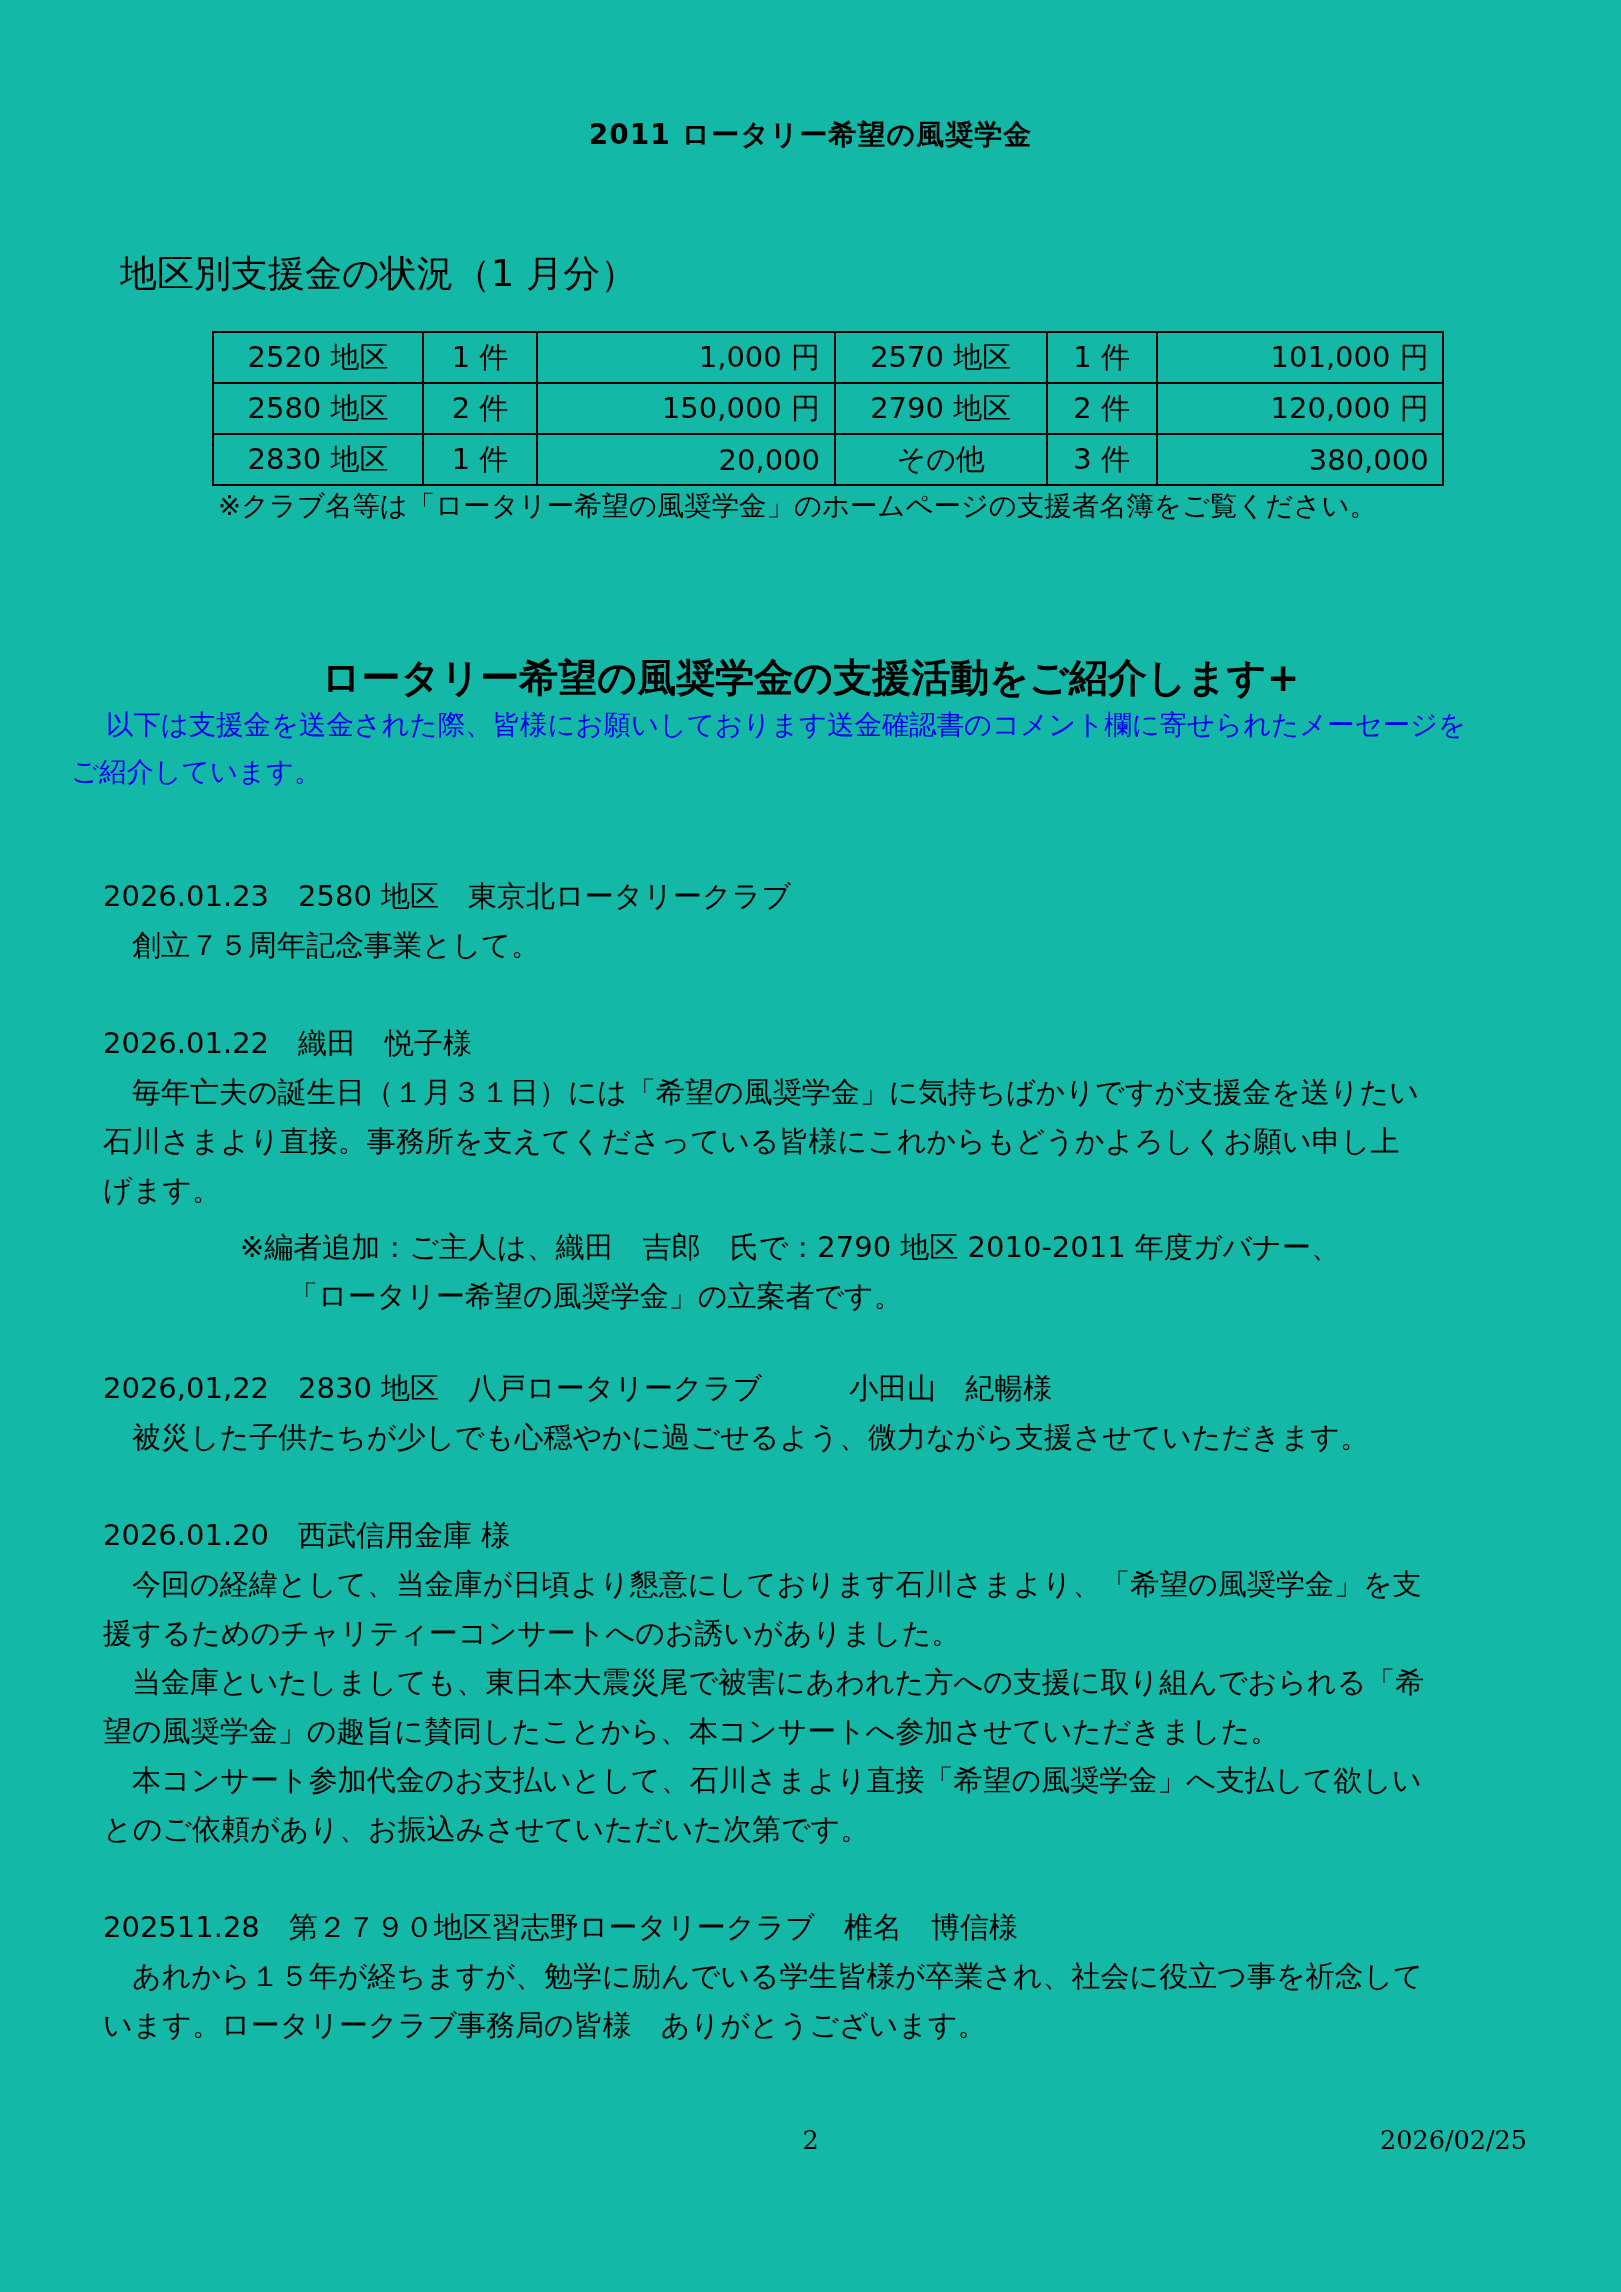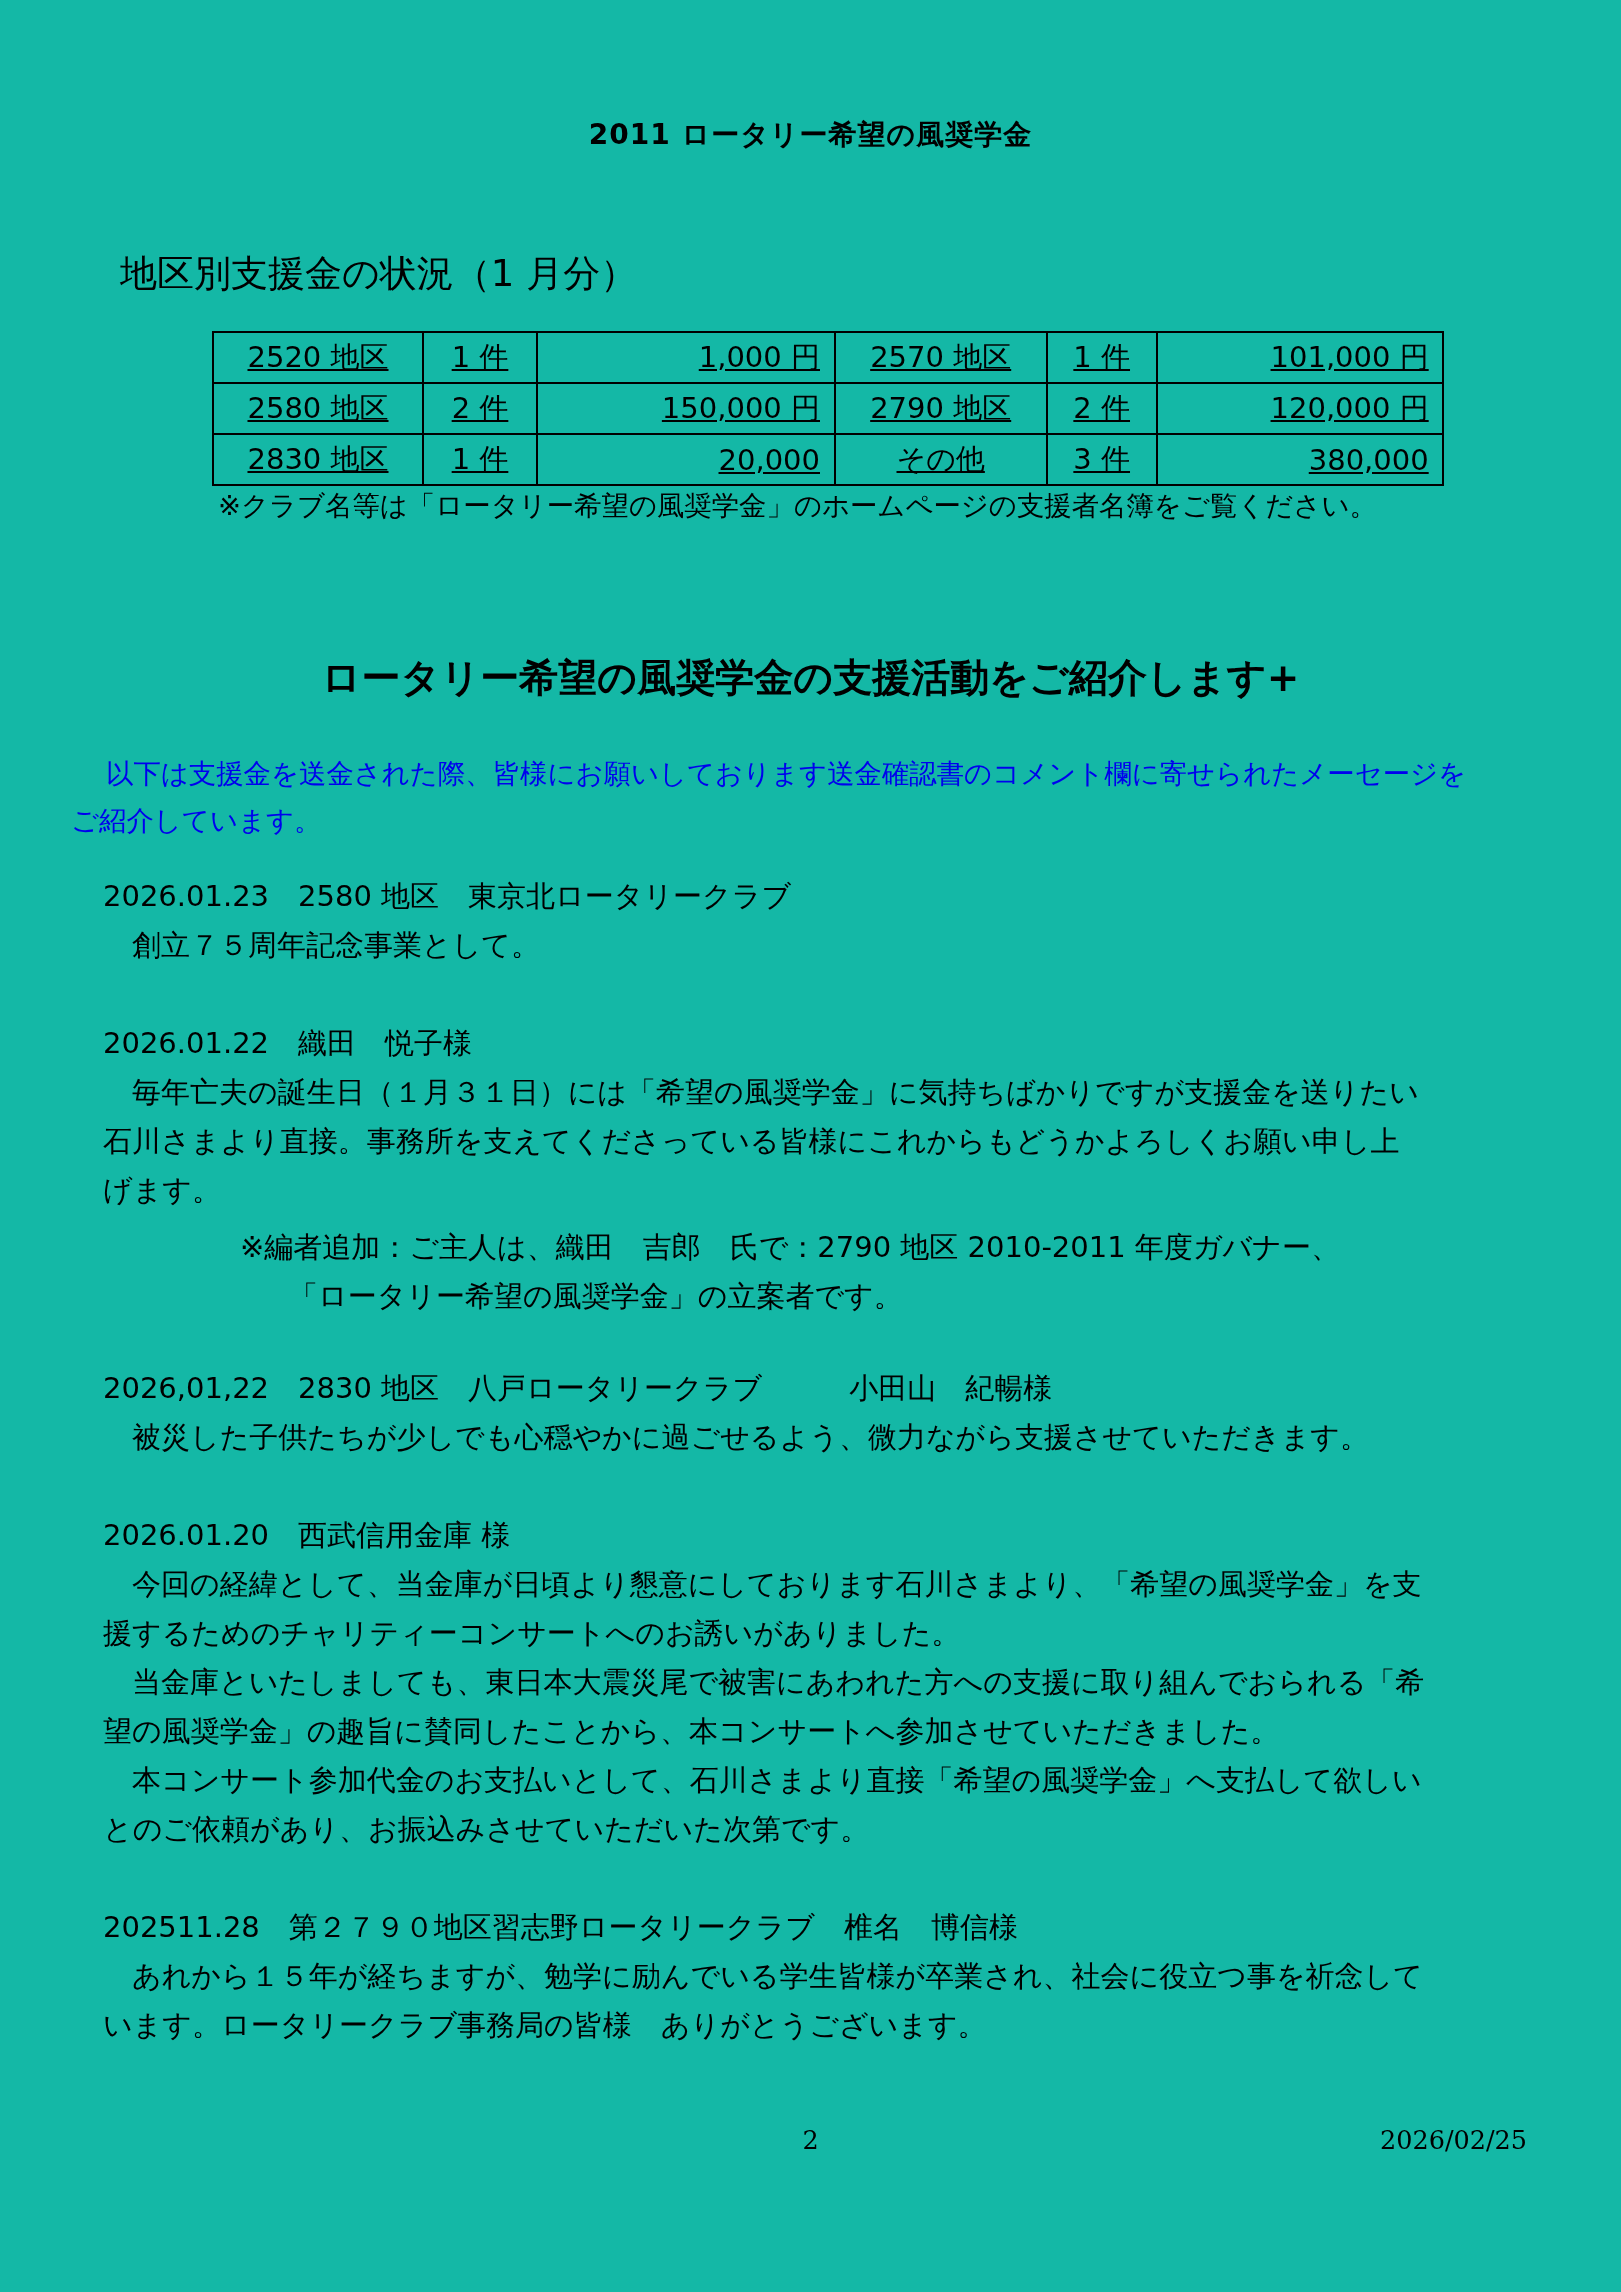--- a/index.html
+++ b/index.html
@@ -20,21 +20,20 @@
   }
   .section-heading {
     position:absolute; top:249px; left:120px;
     font-size:37px; font-weight:normal;
   }
   .support-table {
     position:absolute; top:331px; left:212px;
     border-collapse:collapse;
     font-size:29px;
     table-layout:fixed;
-    text-decoration:underline;
   }
   .support-table td {
     border:2px solid #000;
     height:49px;
     padding:0;
     white-space:pre;
     overflow:hidden;
   }
   .support-table { border:2.9px solid #000; }
   .support-table td.mid { border-left:2.9px solid #000; }
@@ -47,21 +46,21 @@
   .table-note {
     position:absolute; top:488px; left:218px;
     font-size:27.4px; white-space:pre;
   }
   .intro-heading {
     position:absolute; top:651px; left:0; right:0;
     text-align:center;
     font-size:39px; font-weight:bold;
   }
   .intro-text {
-    position:absolute; top:750px; left:71px; width:1480px;
+    position:absolute; top:701px; left:71px; width:1480px;
     font-size:27.4px; line-height:47px;
     color:#0000EE;
   }
   .intro-text .line { white-space:pre; }
   .intro-text .indent1 { padding-left:35px; }
   .entry {
     position:absolute; left:55px; width:1519px;
     font-size:29px; line-height:49px;margin-left:48px;
   }
   .entry .line { white-space:pre; }

